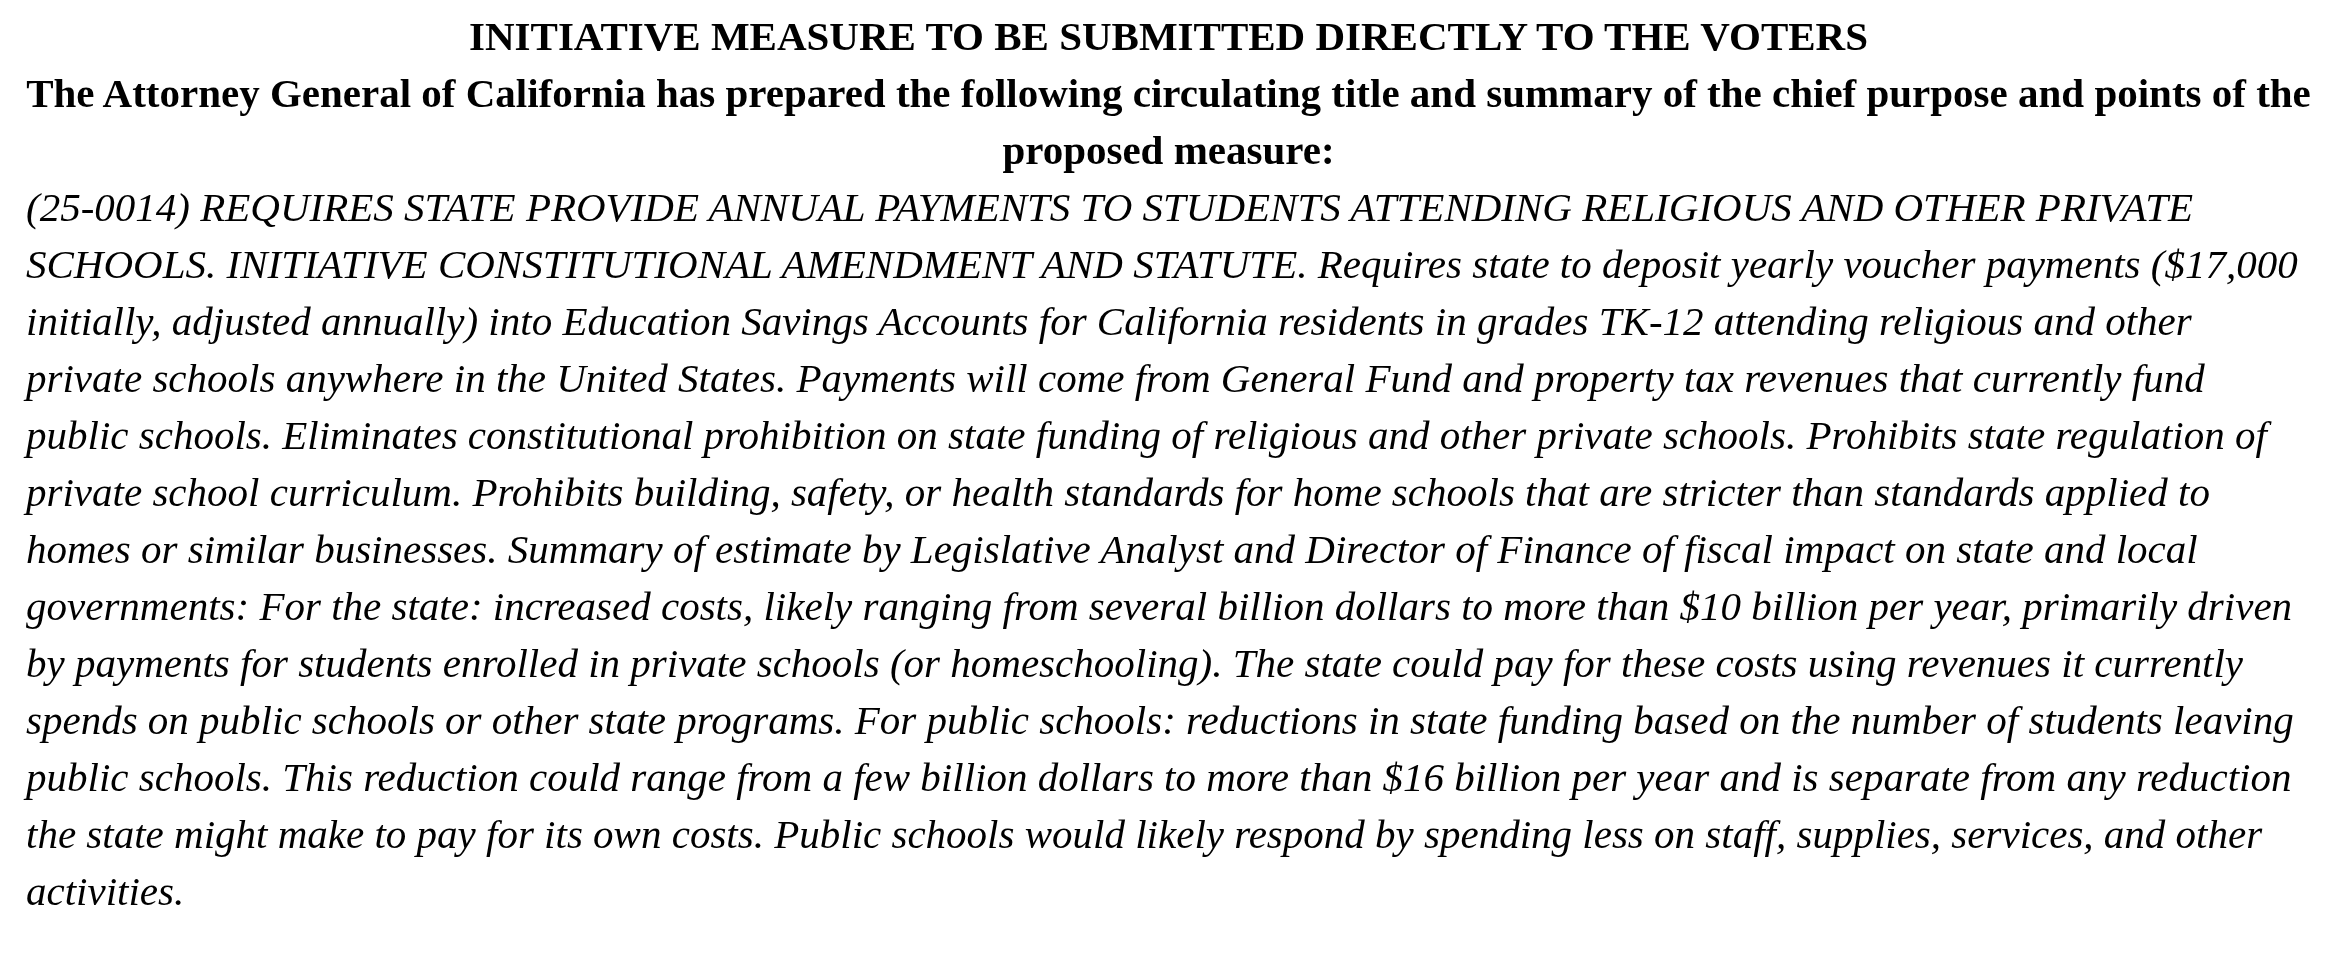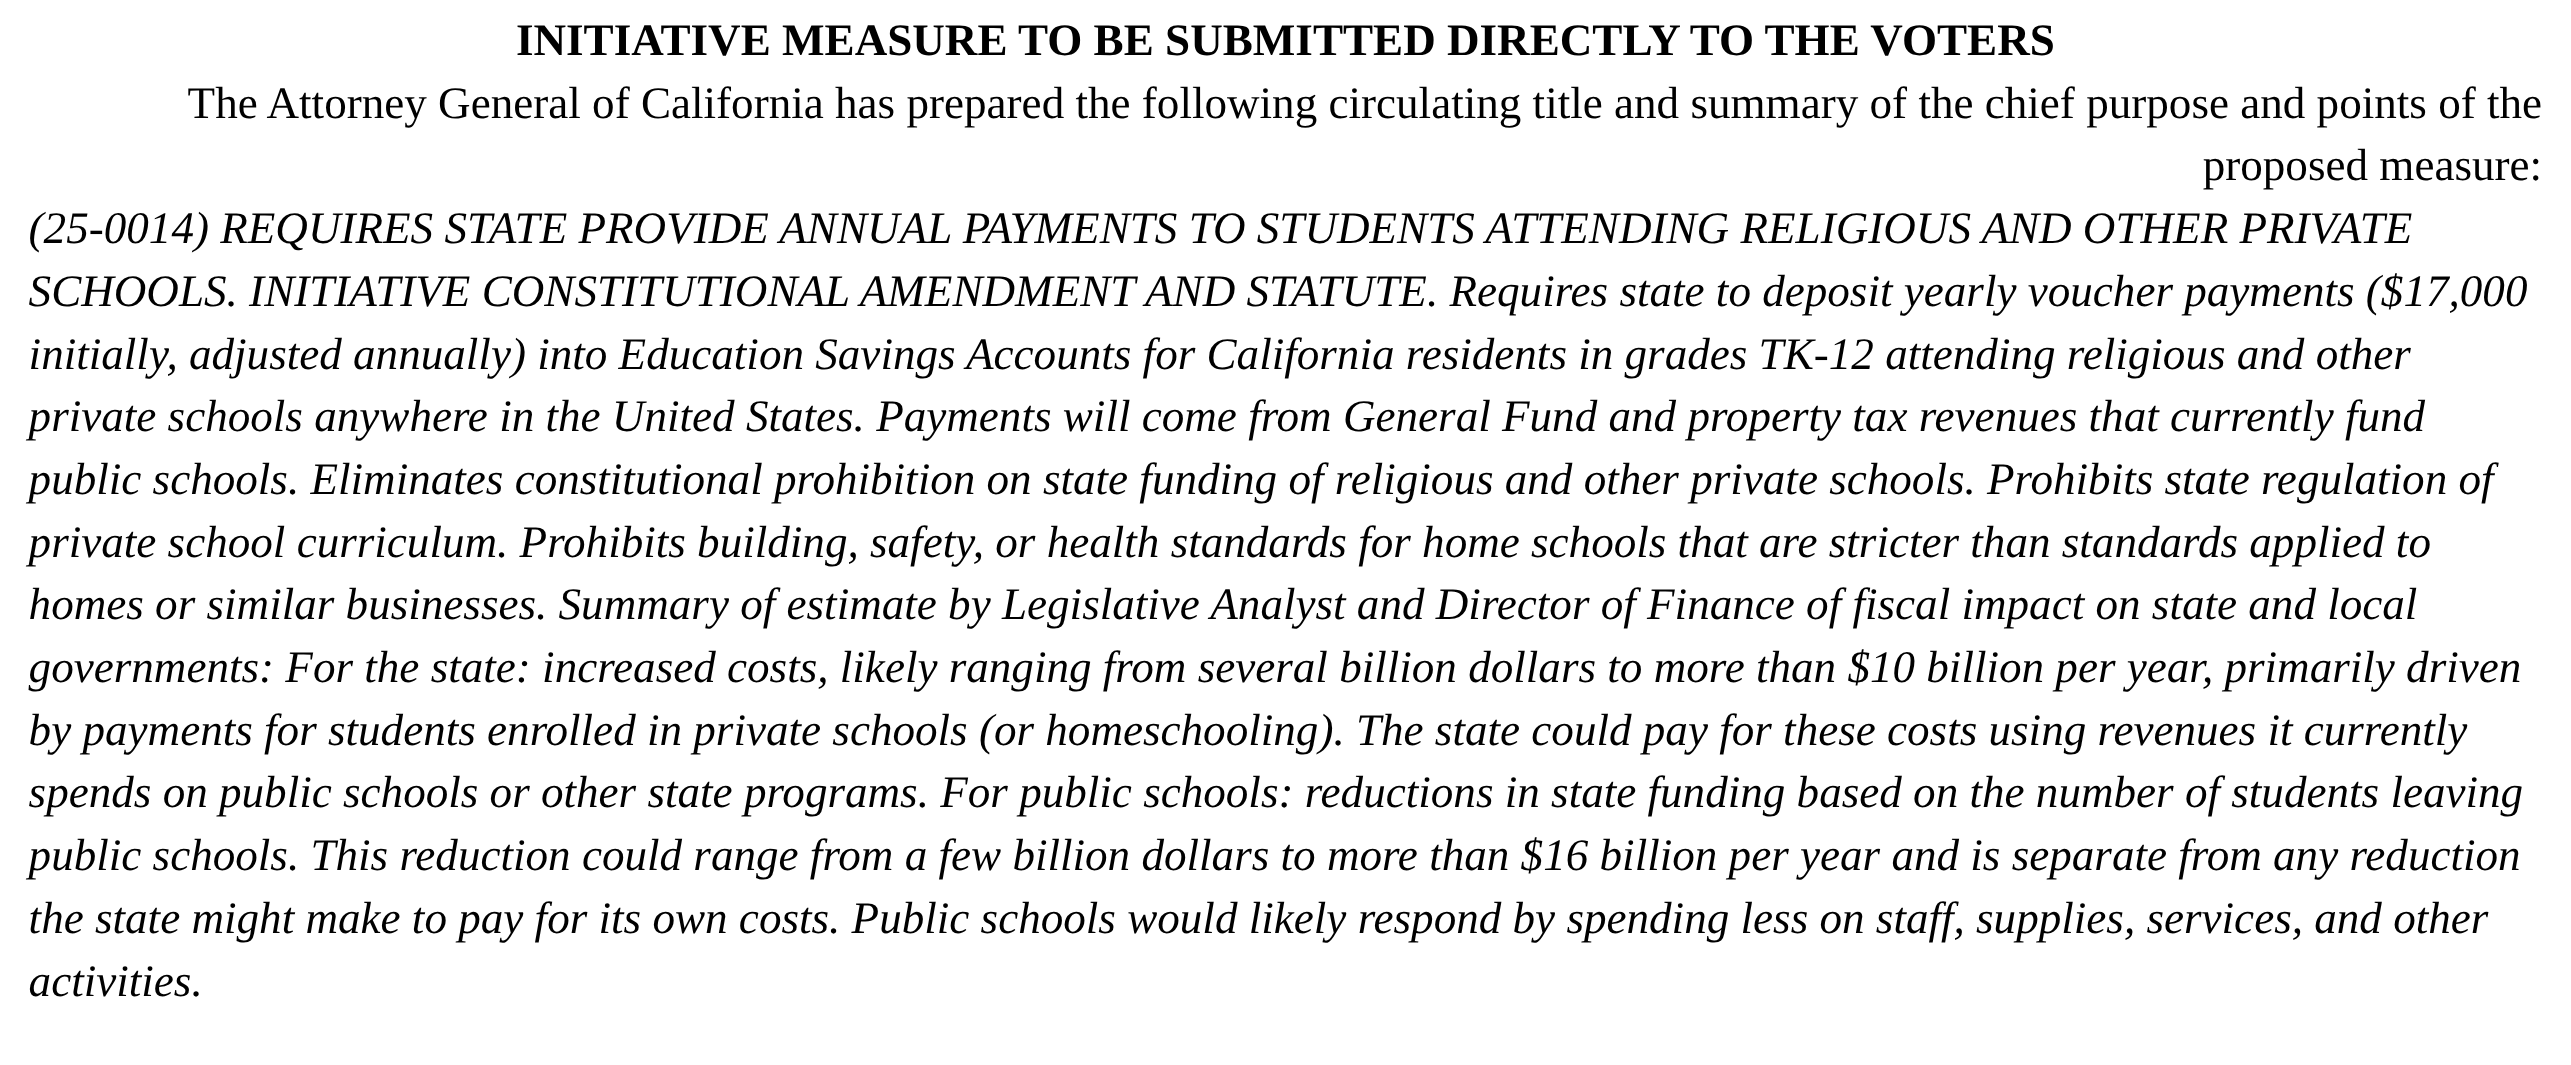--- a/index.html
+++ b/index.html
@@ -21,22 +21,22 @@
     }
     p {
       margin: 0;
       padding: 0;
     }
     .doc-title {
       text-align: center;
       font-weight: bold;
     }
     .preamble {
-      font-weight: normal;
-      text-align: right;
+      font-weight: bold;
+      text-align: center;
     }
     .summary {
       font-weight: normal;
       text-align: left;
       font-style: italic;
     }
   </style>
 </head>
 <body>
 

